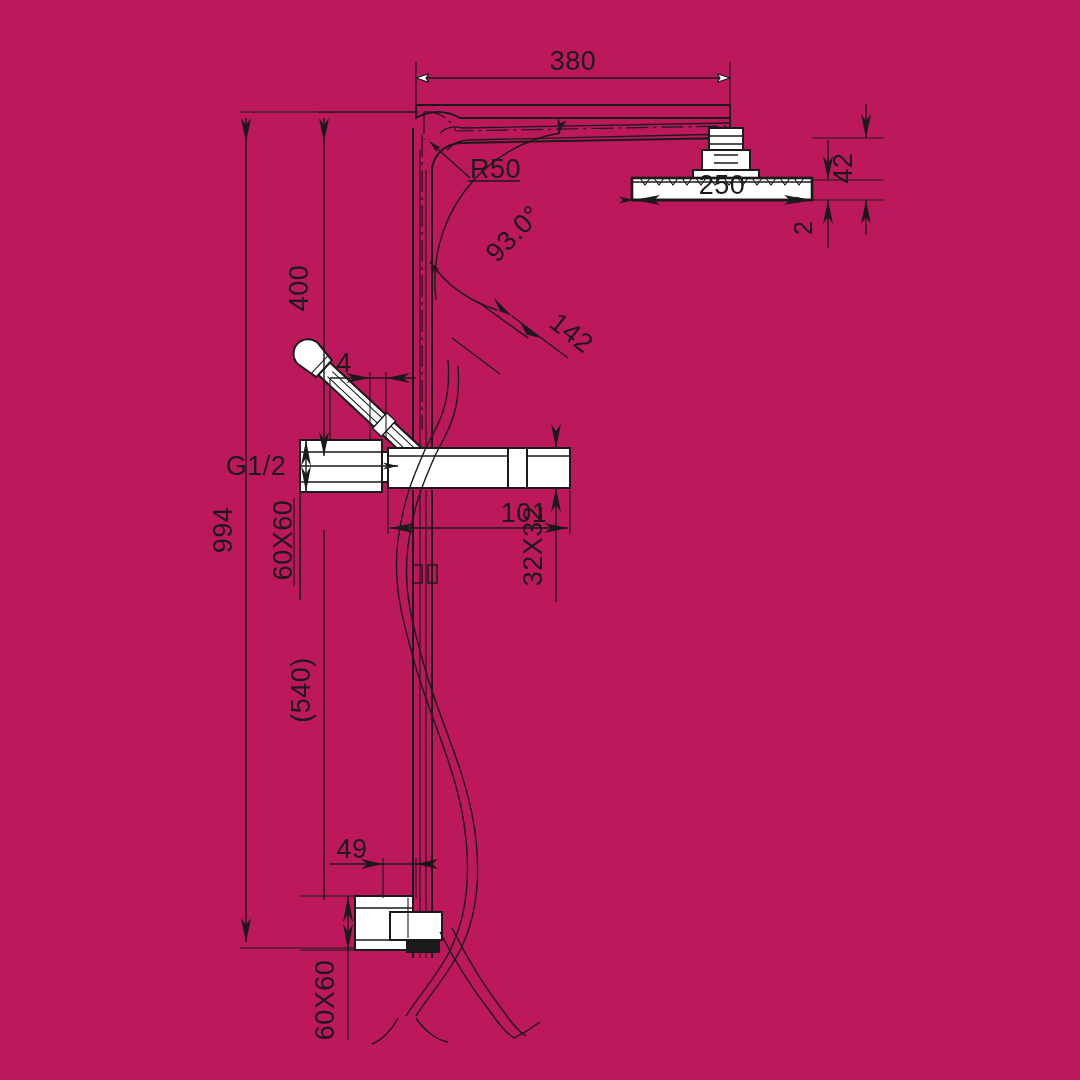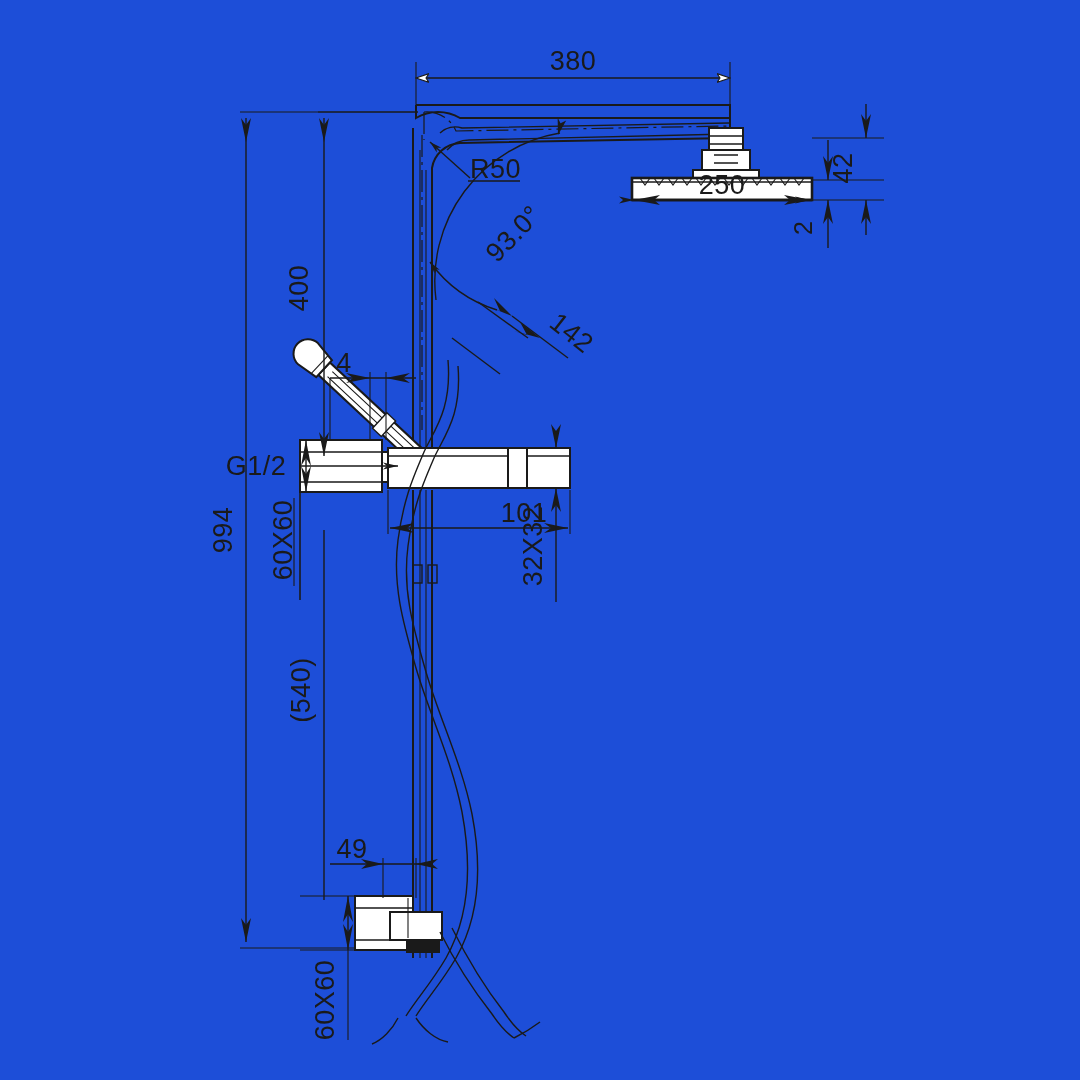--- a/index.html
+++ b/index.html
@@ -4,21 +4,21 @@
 <style>
   html, body {
     margin: 0;
     padding: 0;
     background: #ffffff;
   }
   #sheet {
     position: relative;
     width: 1080px;
     height: 1080px;
-    background: #1d4ed8;
+    background: #be185d;
     overflow: hidden;
     font-family: "Liberation Sans", sans-serif;
   }
   #drawing {
     position: absolute;
     left: 0;
     top: 0;
     width: 1080px;
     height: 1080px;
   }

